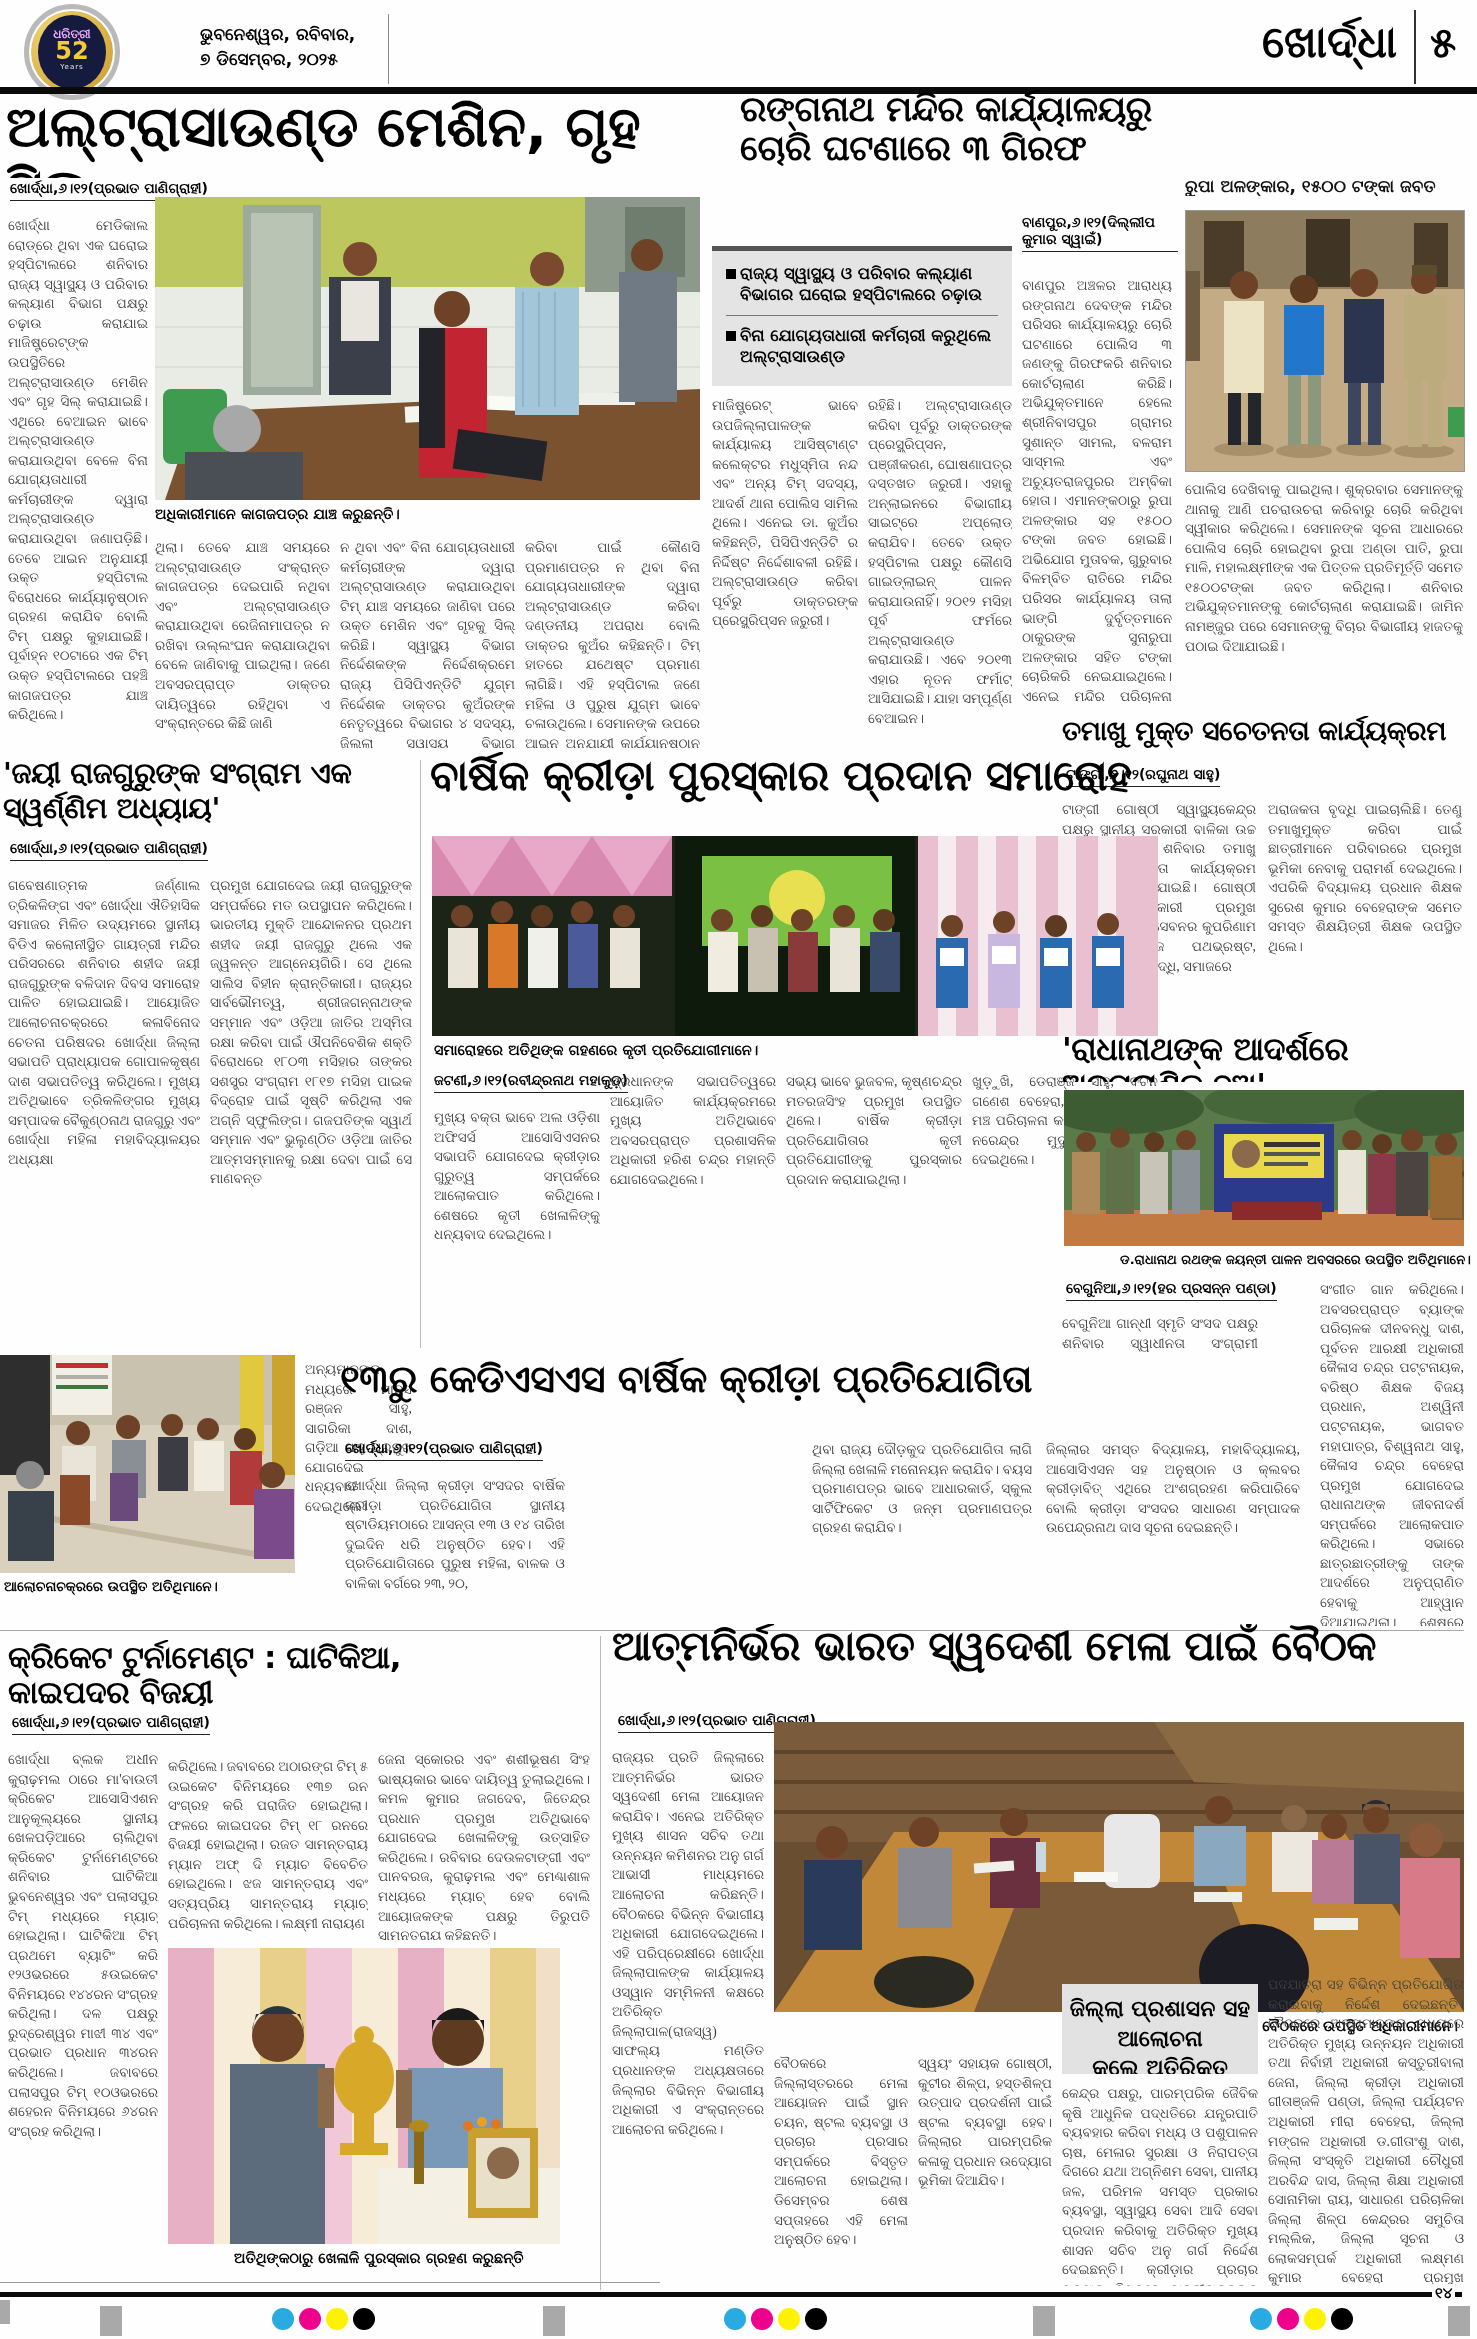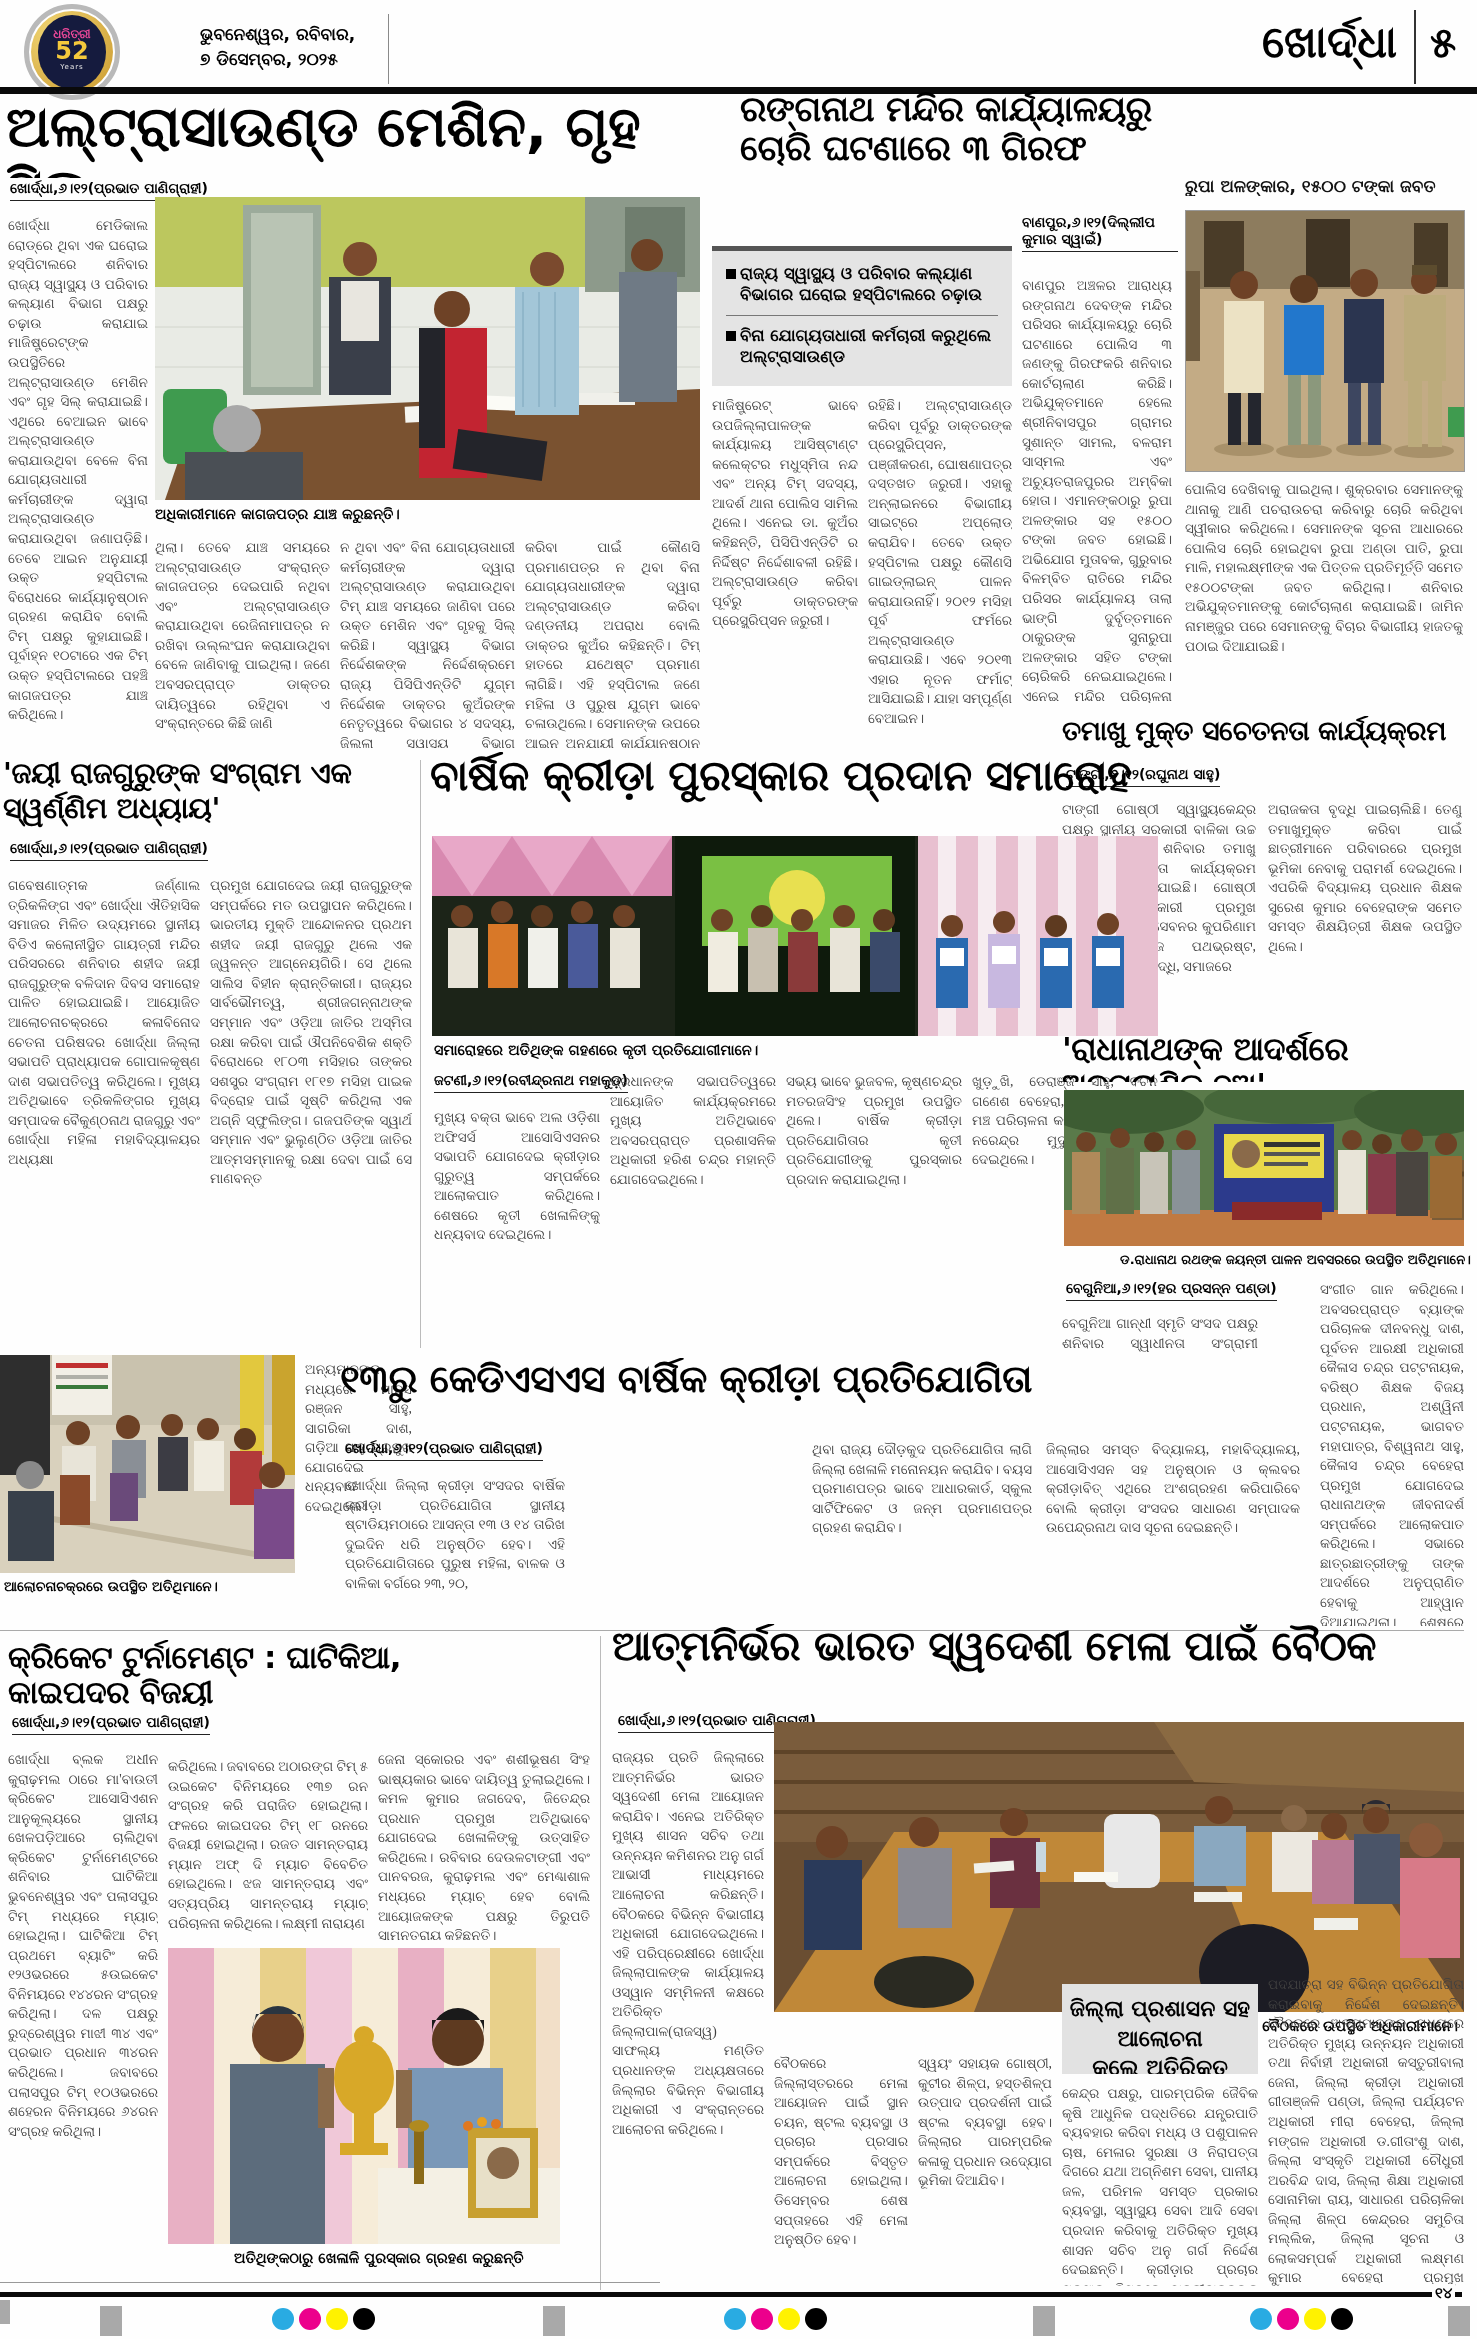--- a/index.html
+++ b/index.html
@@ -22,21 +22,21 @@
   .bullet-div{height:1px;background:#777;margin:9px 0;}
   .graybox{background:#e2e2e2;text-align:center;font-weight:800;color:#000;
            font-size:22px;line-height:1.35;padding:10px 6px;box-sizing:border-box;overflow:hidden;}
   .logo-wrap{position:absolute;left:24px;top:4px;width:96px;height:96px;}
   .logo-ring{position:absolute;left:0;top:0;width:96px;height:96px;border-radius:50%;
              border:5px solid #b9b9b9;box-sizing:border-box;}
   .logo-gold{position:absolute;left:7px;top:7px;width:82px;height:82px;border-radius:50%;
              background:radial-gradient(circle at 30% 30%, #f3d978, #c9972c);}
   .logo-navy{position:absolute;left:14px;top:11px;width:68px;height:74px;border-radius:50%;
              background:#151b3e;text-align:center;overflow:hidden;}
-  .logo-title{color:#ec4899;font-size:12px;font-weight:700;margin-top:12px;}
+  .logo-title{color:#f0abfc;font-size:12px;font-weight:700;margin-top:12px;}
   .logo-52{color:#f4c93c;font-size:24px;font-weight:800;line-height:0.9;}
   .logo-years{color:#e8e8e8;font-size:7px;letter-spacing:1px;}
   .dateline{font-weight:700;font-size:17px;line-height:1.45;color:#000;}
   .secname{font-weight:800;font-size:44px;color:#000;}
   .pagenum{font-weight:800;font-size:42px;color:#000;}
   .regsq{position:absolute;width:22px;height:30px;background:#a9a9a9;}
   .dotrow{position:absolute;display:flex;gap:5px;}
   .dot{width:22px;height:22px;border-radius:50%;}
   .pagemarker{position:absolute;font-weight:700;font-size:15px;color:#000;background:#fefefe;padding:0 3px;}
 </style>

